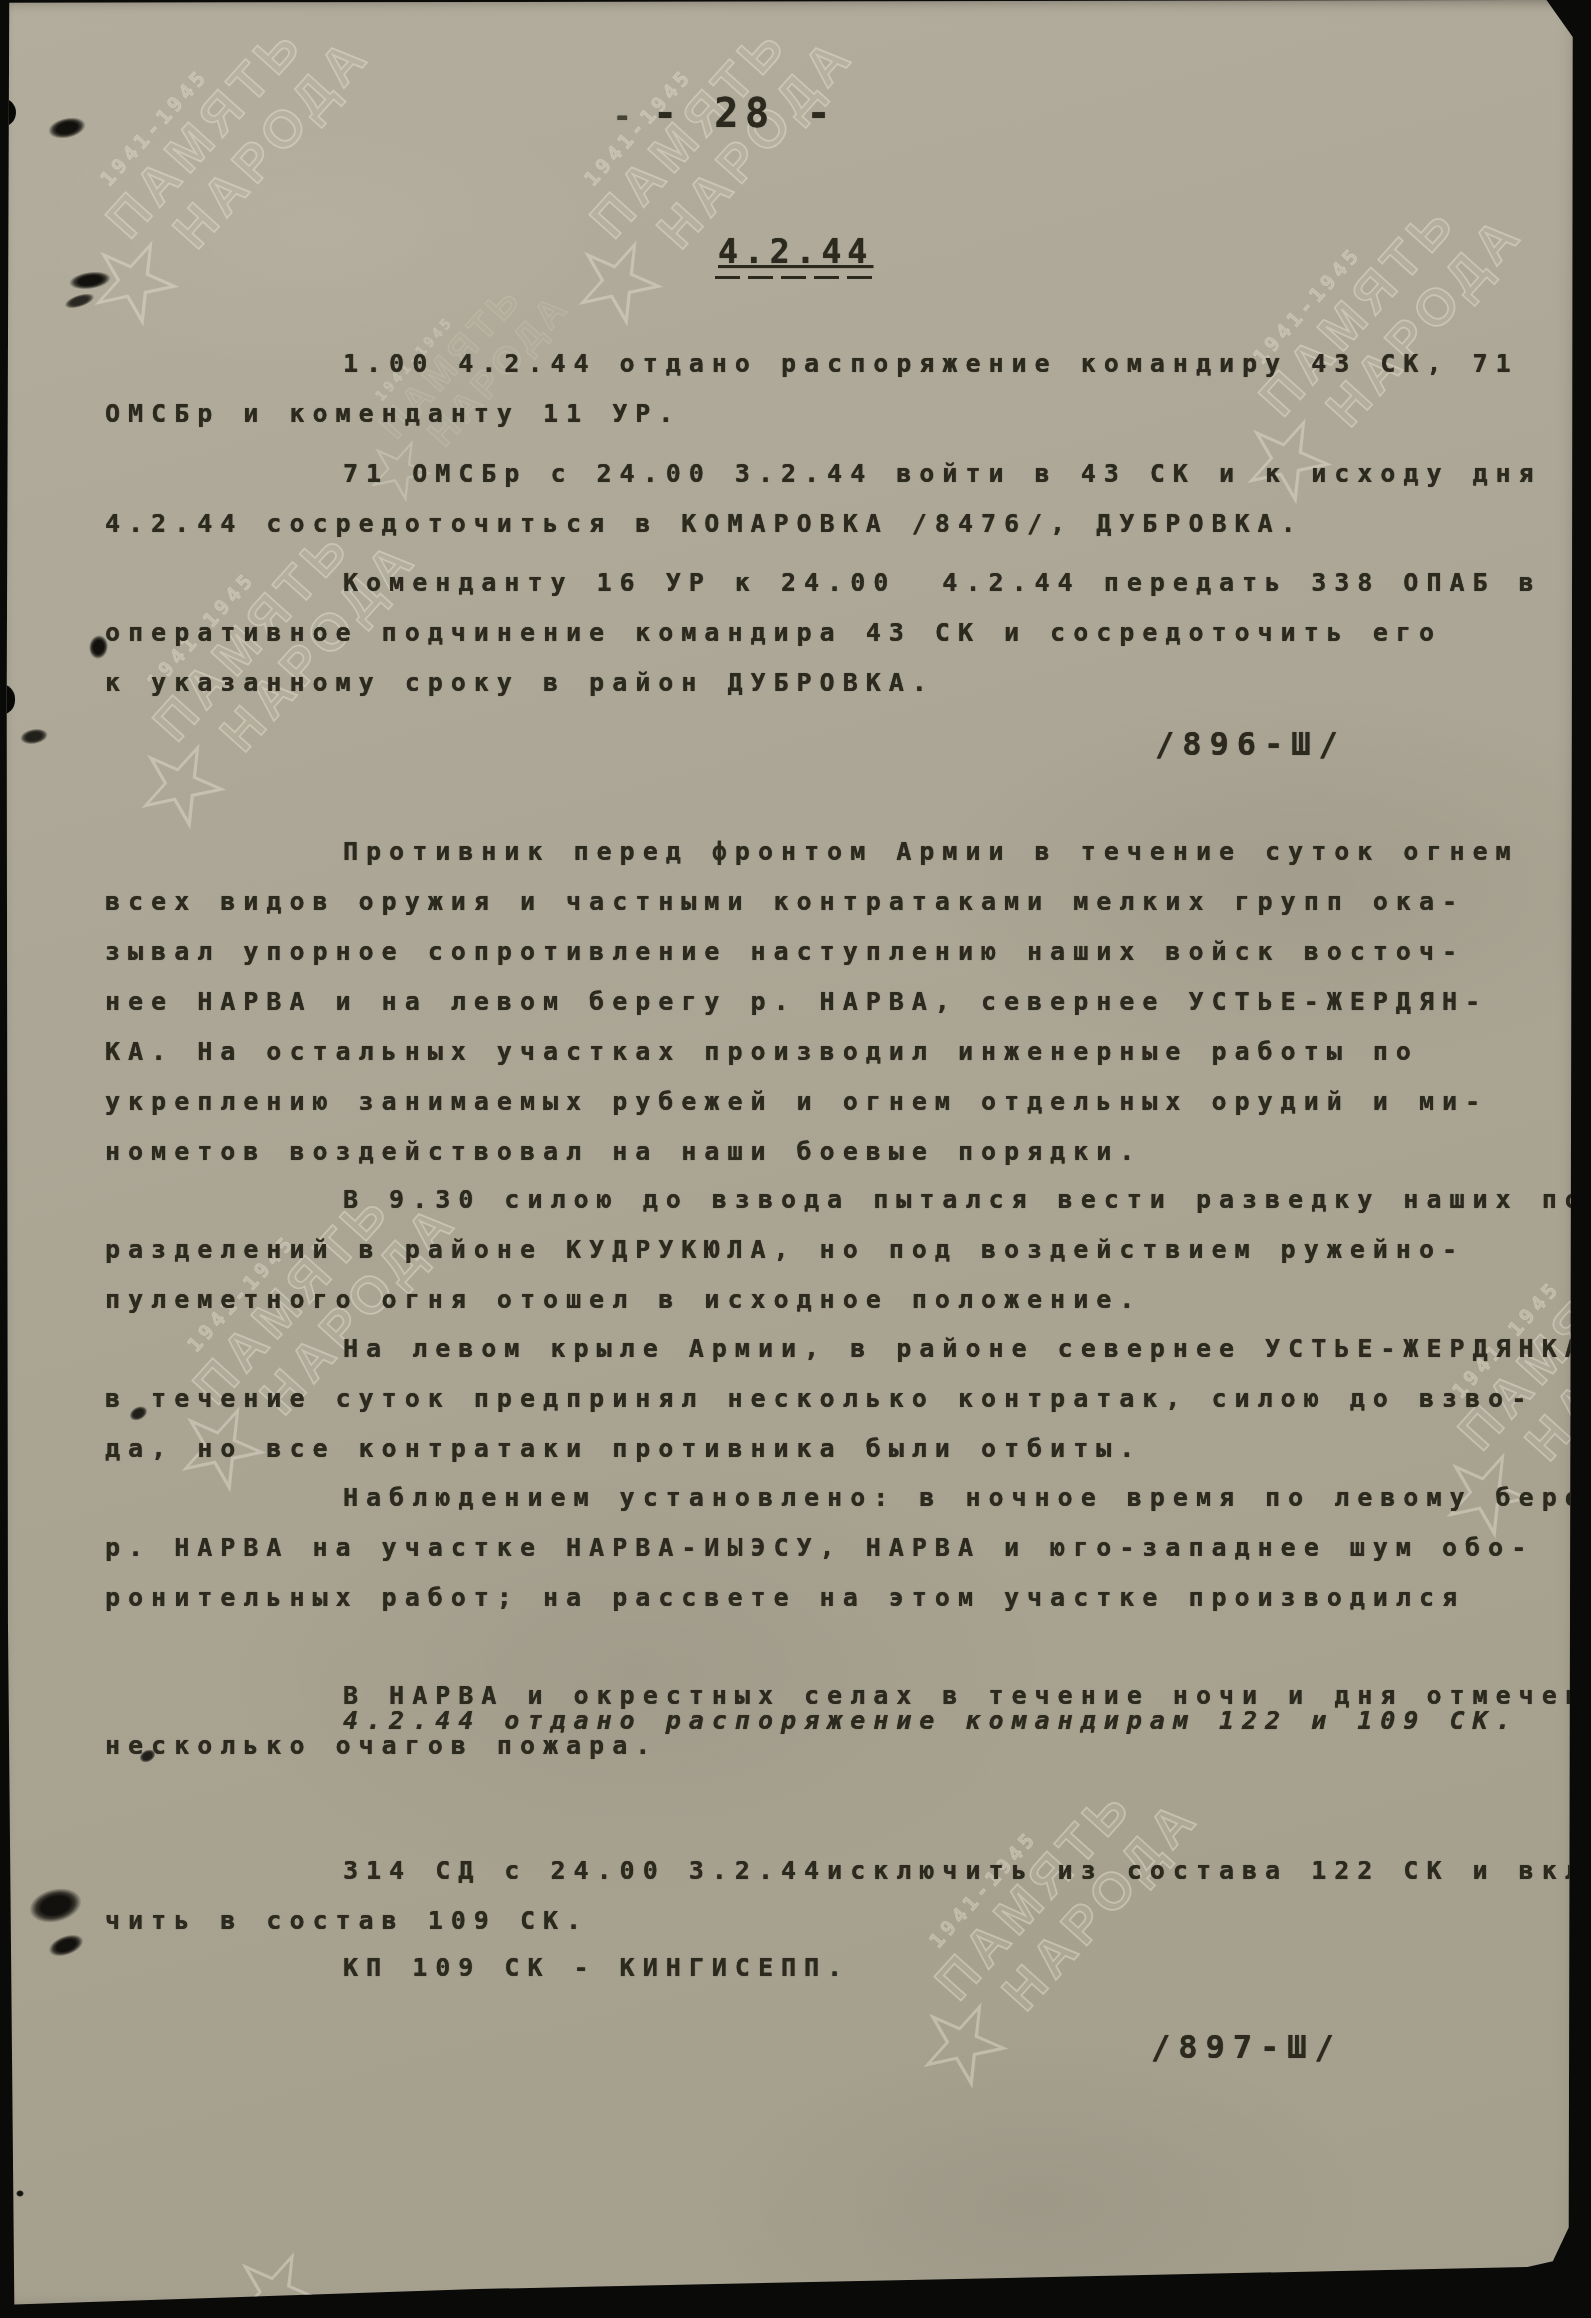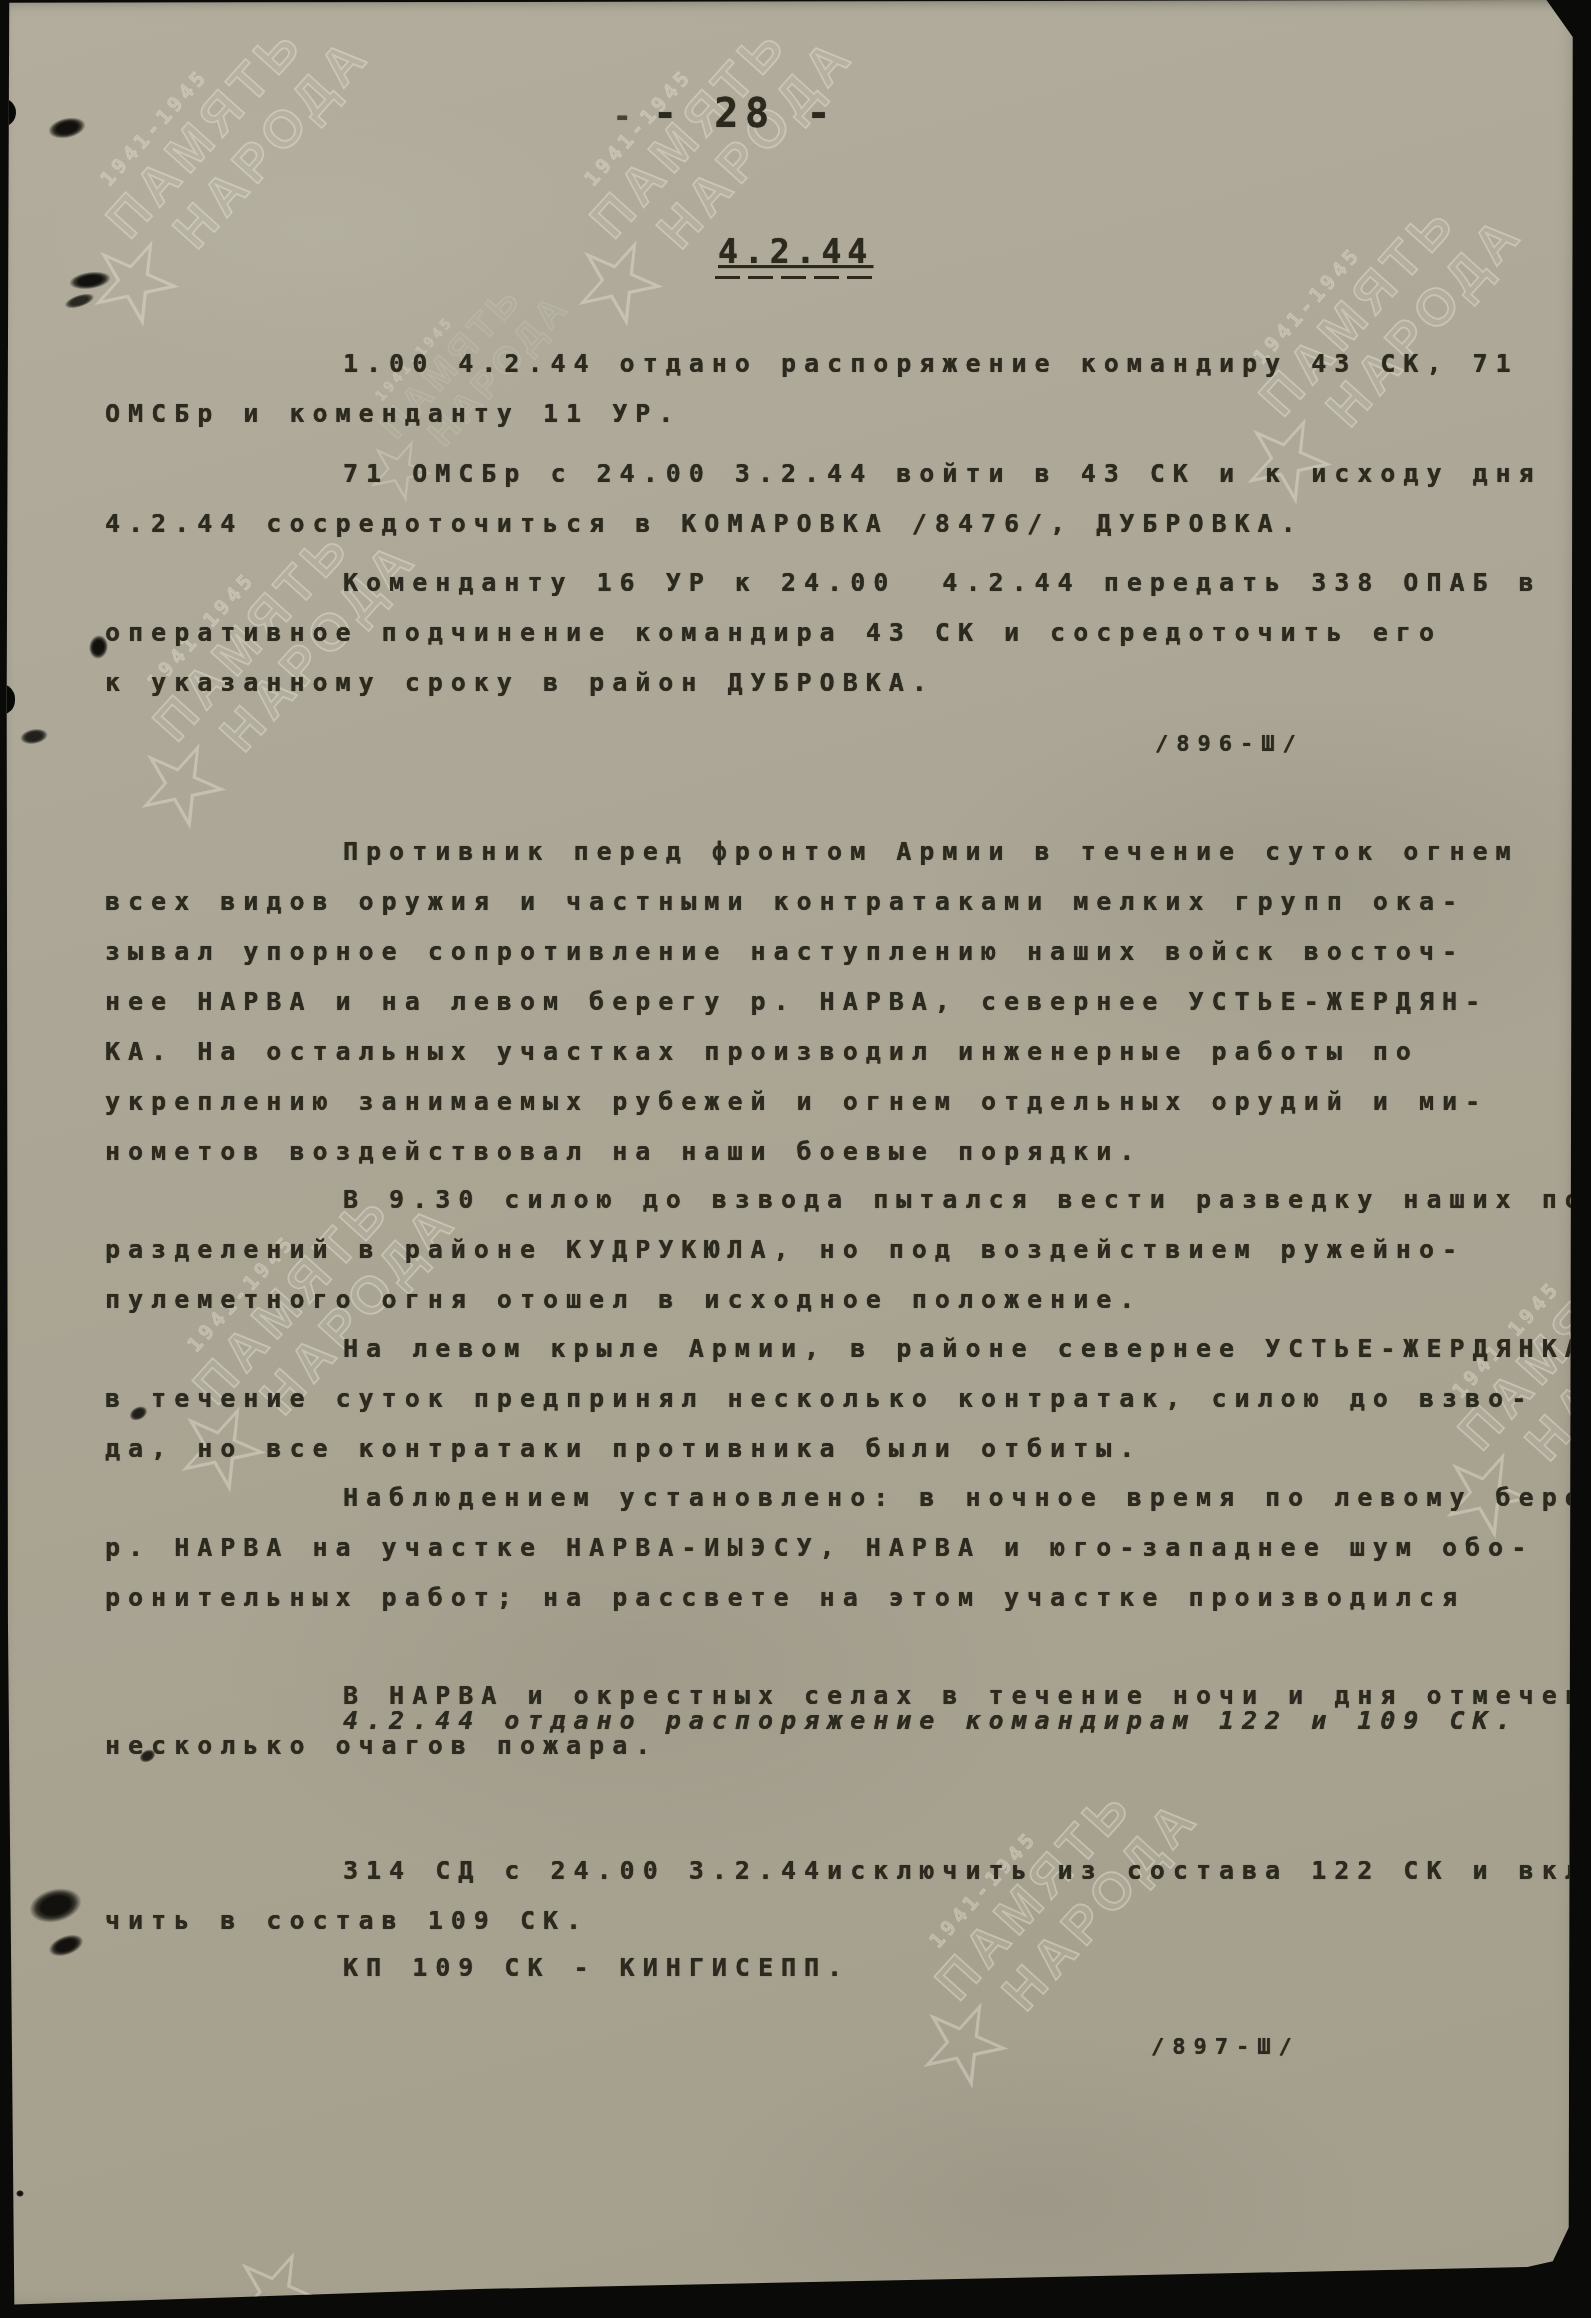--- a/index.html
+++ b/index.html
@@ -47,21 +47,21 @@
     content:"";position:absolute;left:-2.6px;right:1.3px;bottom:-6.6px;height:2.6px;
     background:repeating-linear-gradient(90deg,#2c2a1f 0 25px,rgba(0,0,0,0) 25px 33px);
   }
   .para{position:absolute;left:105px;width:1444px;}
   .line{line-height:50px;font-size:25px;letter-spacing:8px;}
   .line.indent{padding-left:238px;}
   .p1{top:339px;} .p2{top:449px;} .p3{top:558px;}
   .p4{top:827px;} .p5{top:1175px;} .p6{top:1324px;}
   .p7{top:1473px;} .p8{top:1671px;} .p9{top:1696px;font-style:italic;}
   .p10{top:1846px;} .p11{top:1943px;}
-  .ref{font-size:22px;letter-spacing:8px;line-height:50px;}
+  .ref{font-size:32px;letter-spacing:8px;line-height:50px;}
   .ref1{left:1155px;top:719px;}
   .ref2{left:1151px;top:2022px;}
   
   .wm{
     position:absolute;
     transform:rotate(-48deg);
     transform-origin:center;
     pointer-events:none;
   }
   .wm-years{

